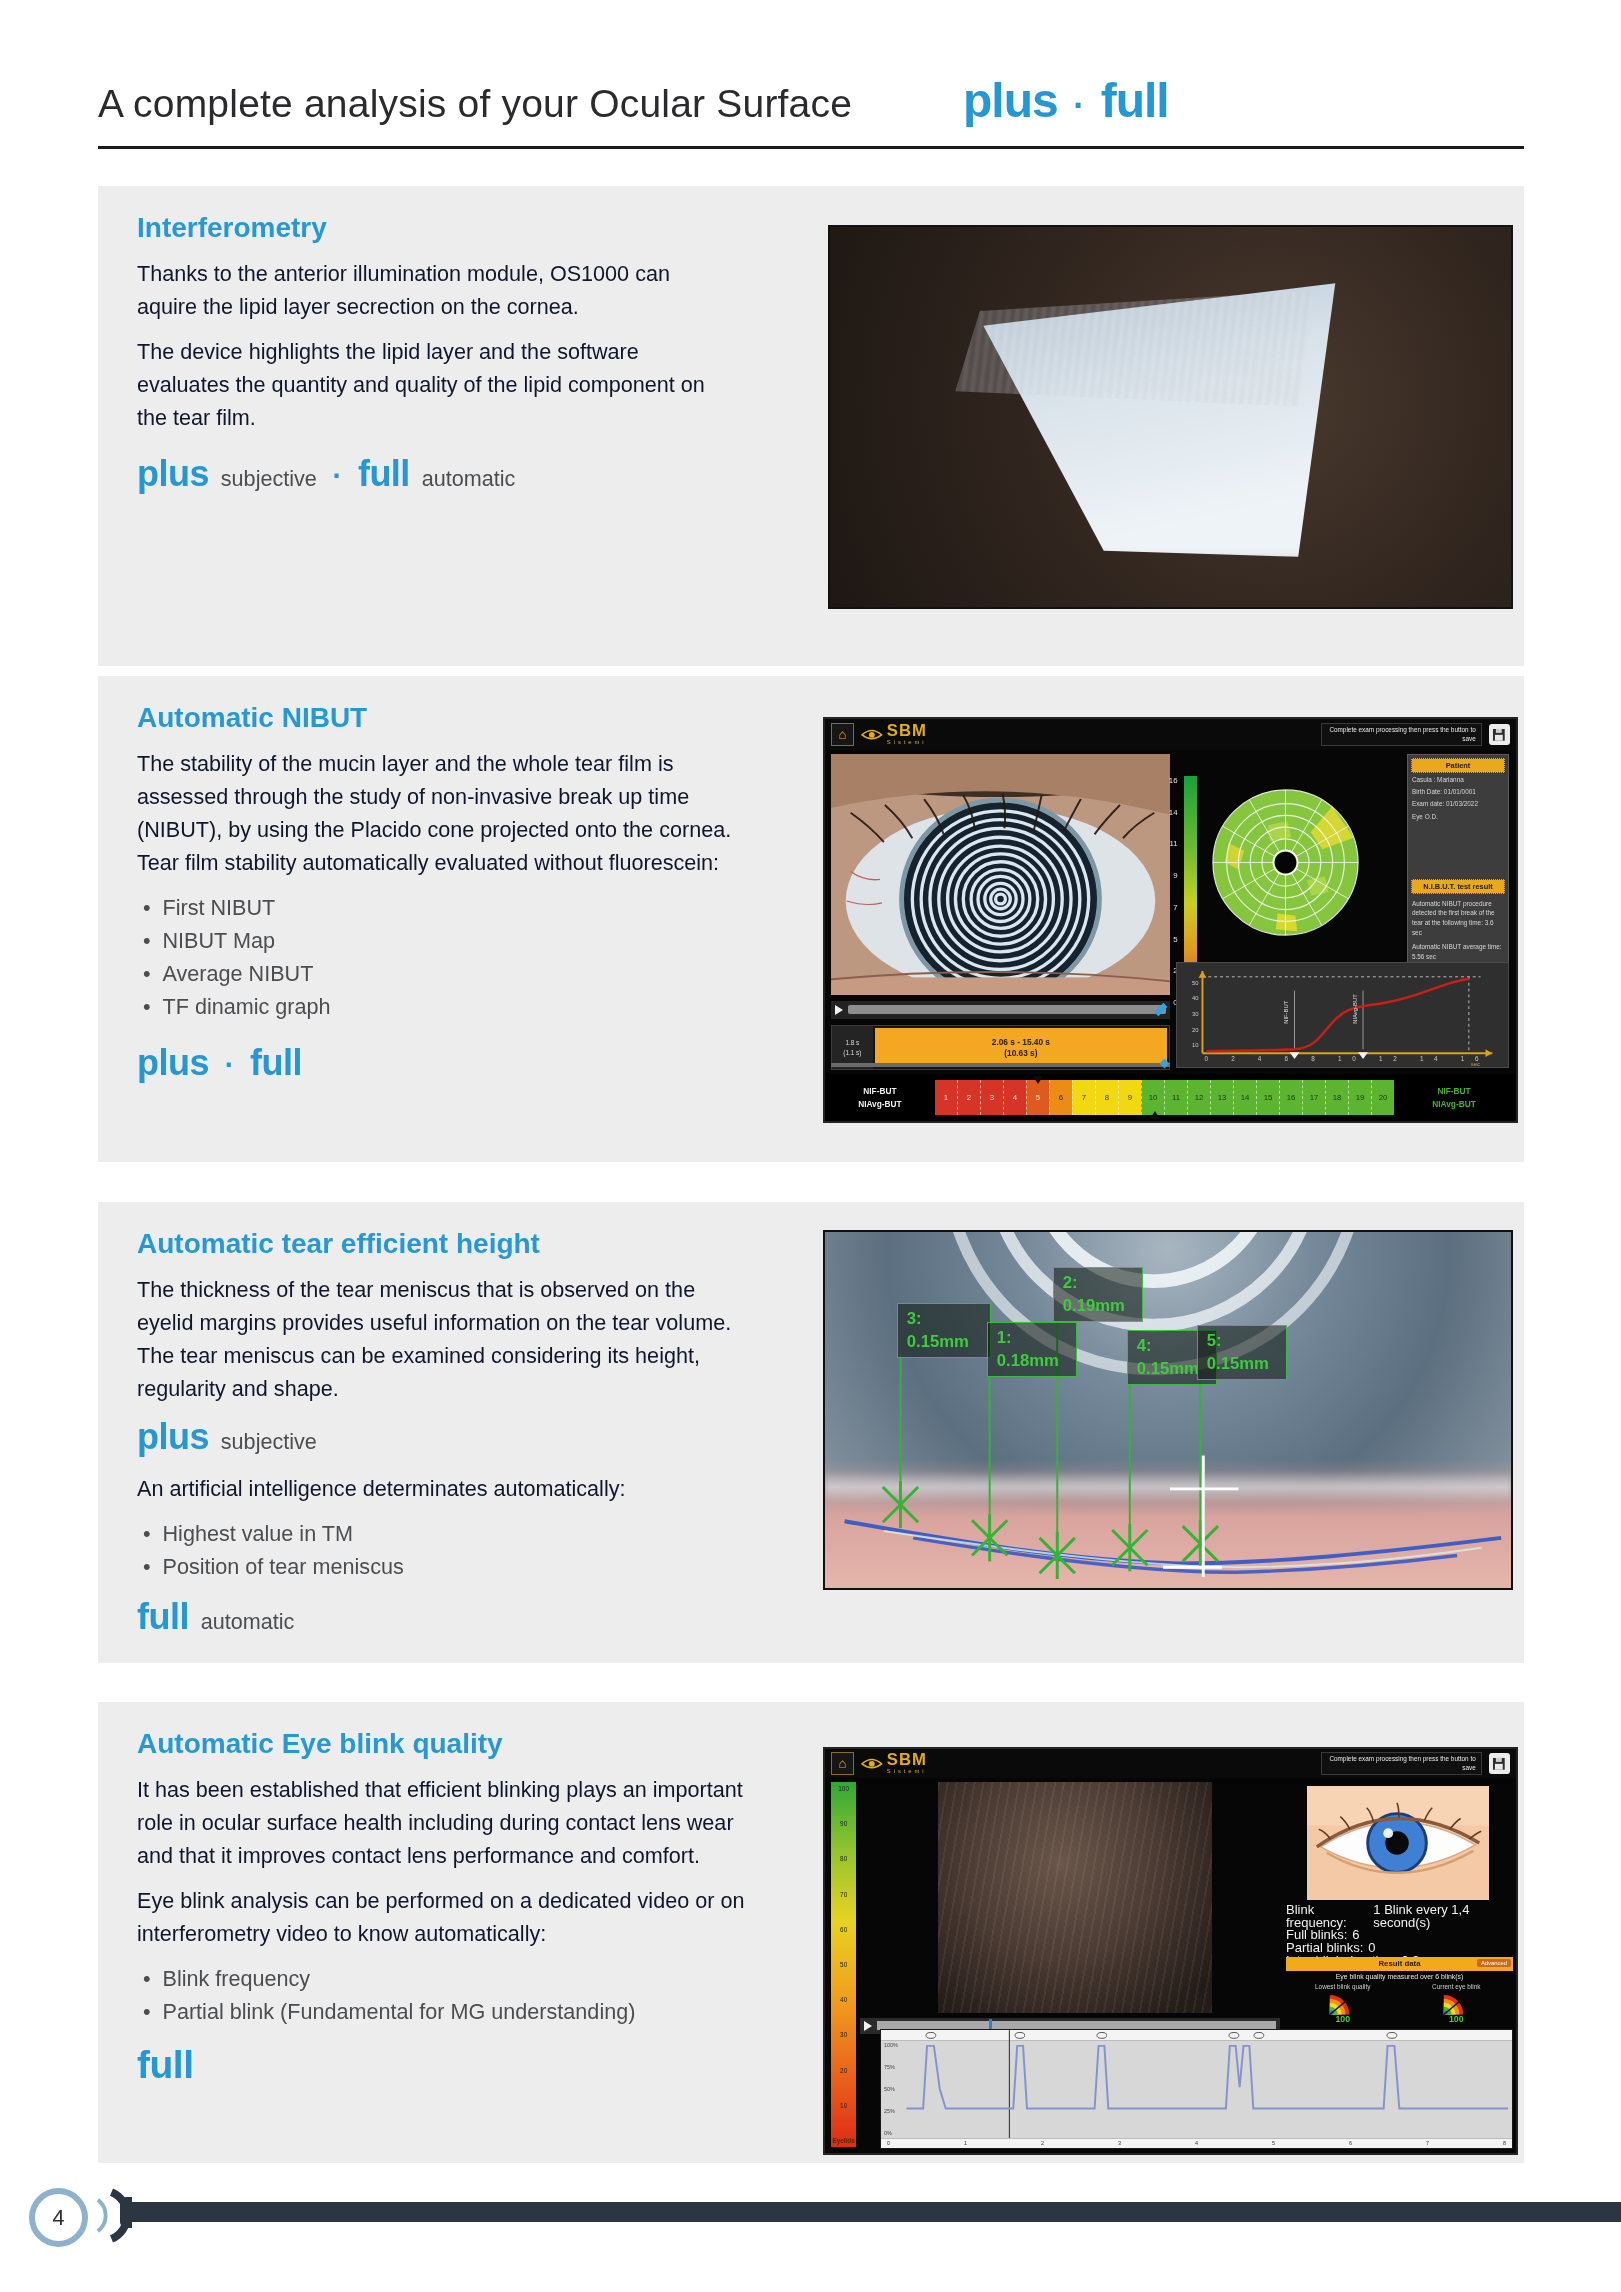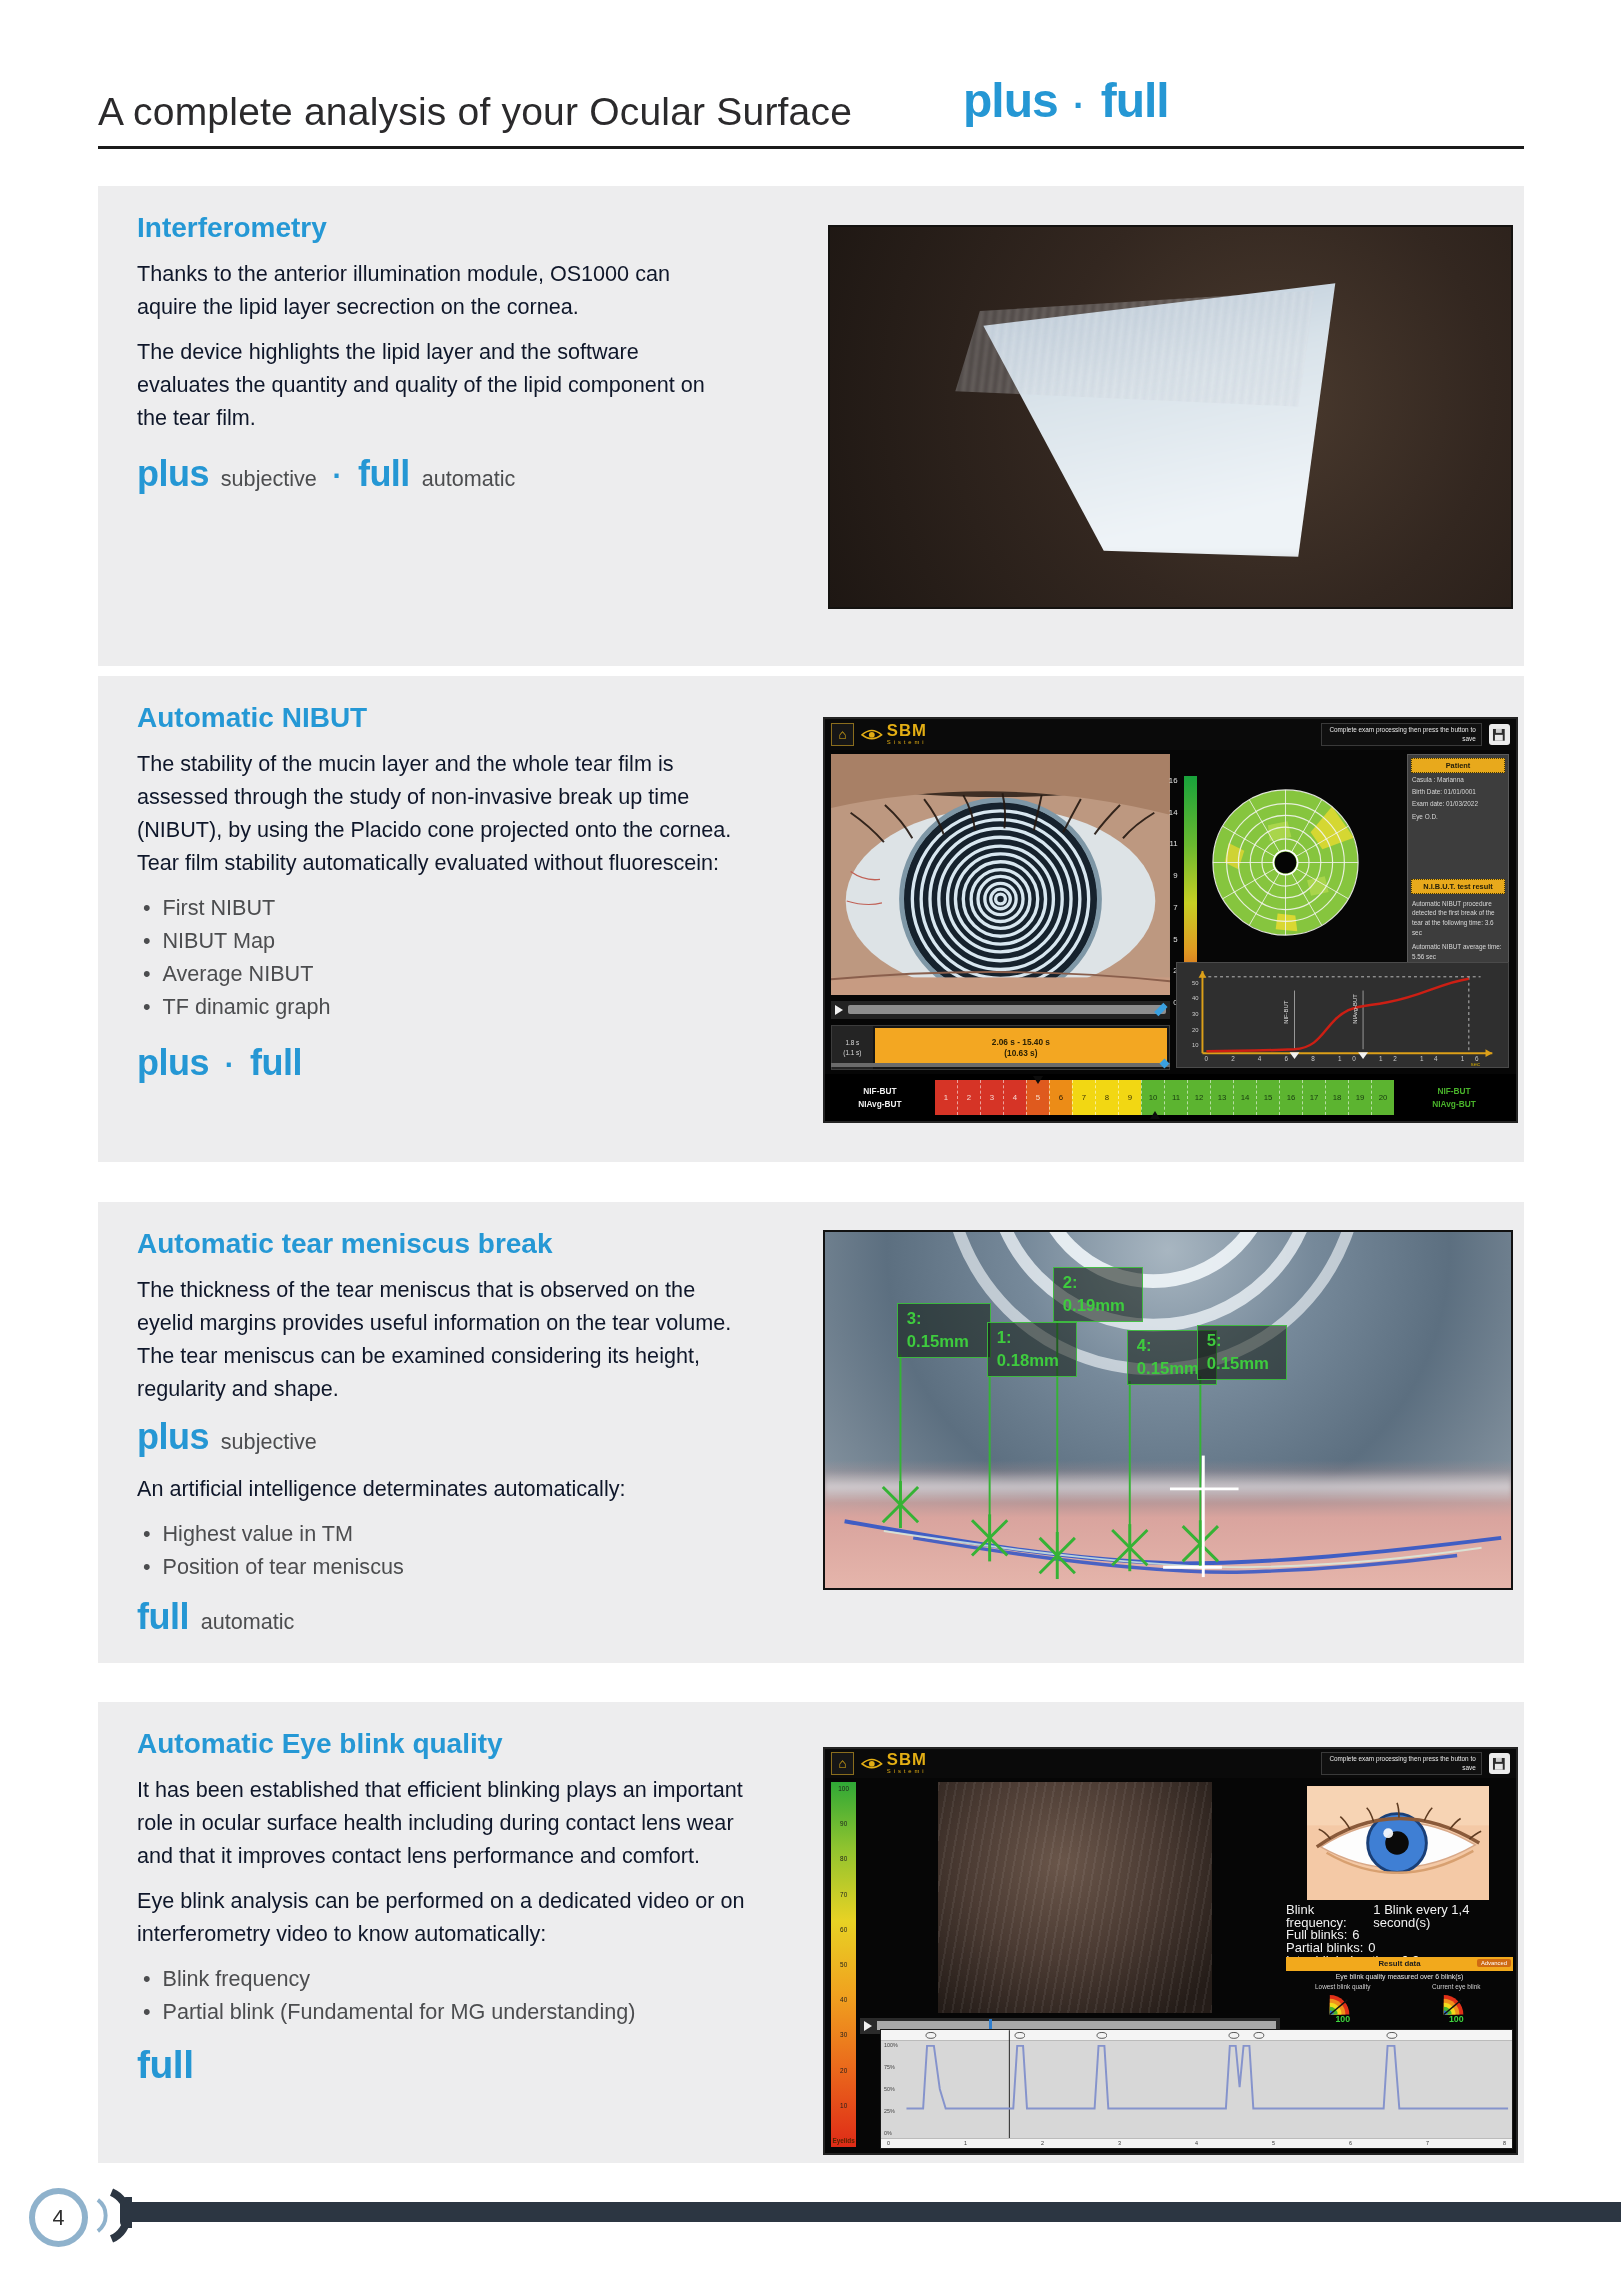--- a/index.html
+++ b/index.html
@@ -1,20 +1,20 @@
 <!DOCTYPE html>
 <html><head>
 <meta charset="utf-8">
 <style>
   html,body{margin:0;padding:0;background:#fff;}
   .page{position:relative;width:1621px;height:2293px;background:#ffffff;
         font-family:"Liberation Sans",sans-serif;overflow:hidden;}
 
   
-  .header-title{position:absolute;left:98px;top:90px;font-size:39px;font-weight:400;
+  .header-title{position:absolute;left:98px;top:82px;font-size:39px;font-weight:400;
                 color:#2b2a2c;letter-spacing:0.2px;}
   .brand{position:absolute;left:963px;top:73px;display:flex;align-items:baseline;gap:15.7px;
          color:#2597d4;font-weight:700;}
   .brand .b-plus,.brand .b-full{font-size:48px;letter-spacing:-1px;}
   .brand .b-dot{font-size:35px;}
   .rule{position:absolute;left:98px;top:146px;width:1426px;height:2.9px;background:#1b1b1b;}
 
   
   .panel{position:absolute;left:98px;width:1426px;background:#ededee;}
   #panel1{top:186px;height:480px;}
@@ -418,21 +418,21 @@
         <div class="ruler-side ruler-right">
           <span>NIF-BUT</span>
           <span>NIAvg-BUT</span>
         </div>
       </div>
     </div>
   </div>
 
   <div class="panel" id="panel3">
     <div class="panel-text">
-      <h2 class="h2">Automatic tear meniscus break</h2>
+      <h2 class="h2">Automatic tear efficient height</h2>
       <p class="p w630">The thickness of the tear meniscus that is observed on the eyelid margins provides useful information on the tear volume. The tear meniscus can be examined considering its height, regularity and shape.</p>
       <div class="badge-row" style="margin-top:13.7px">
         <span class="logo-inline">plus</span>
         <span class="badge-label">subjective</span>
       </div>
       <p class="p w630" style="margin-top:17.6px">An artificial intelligence determinates automatically:</p>
       <div class="bullet">Highest value in TM</div>
       <div class="bullet">Position of tear meniscus</div>
       <div class="badge-row" style="margin-top:15.7px">
         <span class="logo-inline">full</span>

